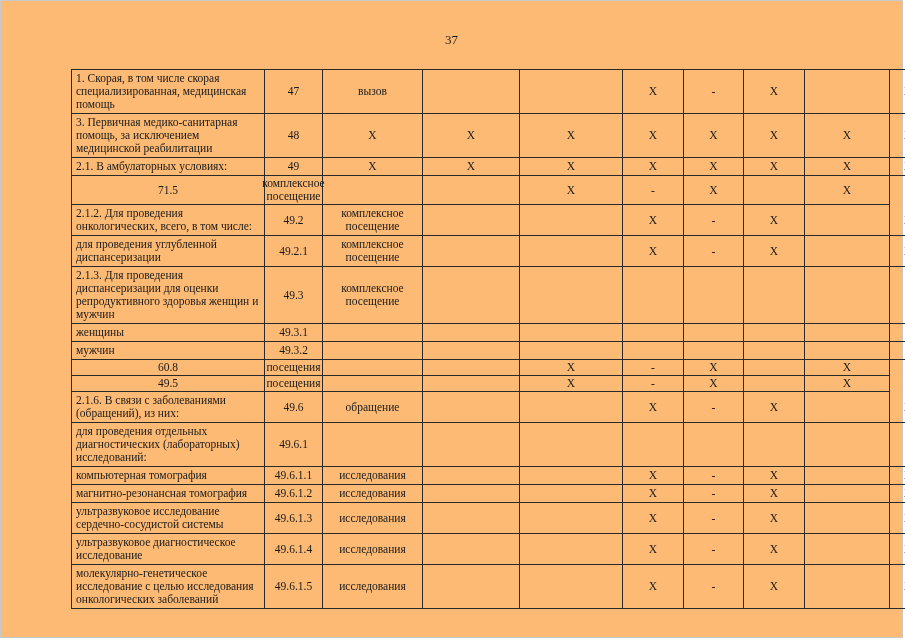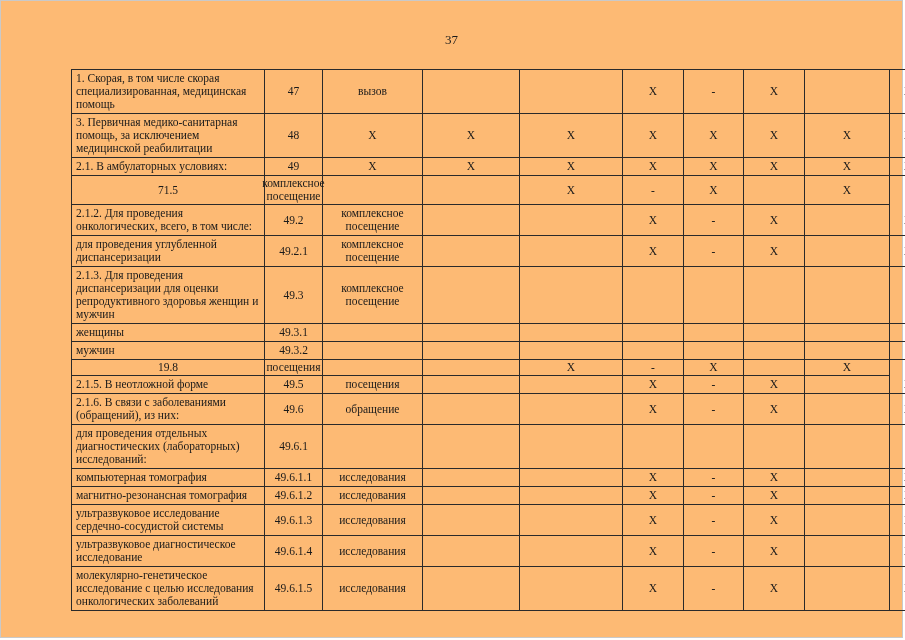--- a/index.html
+++ b/index.html
@@ -170,32 +170,31 @@
         <div class="cell center"></div>
         <div class="cell center"></div>
         <div class="cell center"></div>
         <div class="cell center"></div>
         <div class="cell center"></div>
         <div class="cell center"></div>
         <div class="cell center"></div>
         <div class="cell center"></div>
       </div>
       <div class="row">
-        <div class="cell center">19.8</div>
+        <div class="cell center">60.8</div>
         <div class="cell center">посещения</div>
         <div class="cell center"></div>
         <div class="cell center"></div>
         <div class="cell center">X</div>
         <div class="cell center">-</div>
         <div class="cell center">X</div>
         <div class="cell center"></div>
         <div class="cell center">X</div>
       </div>
       <div class="row">
-        <div class="cell label">2.1.5. В неотложной форме</div>
         <div class="cell center">49.5</div>
         <div class="cell center">посещения</div>
         <div class="cell center"></div>
         <div class="cell center"></div>
         <div class="cell center">X</div>
         <div class="cell center">-</div>
         <div class="cell center">X</div>
         <div class="cell center"></div>
         <div class="cell center">X</div>
       </div>

